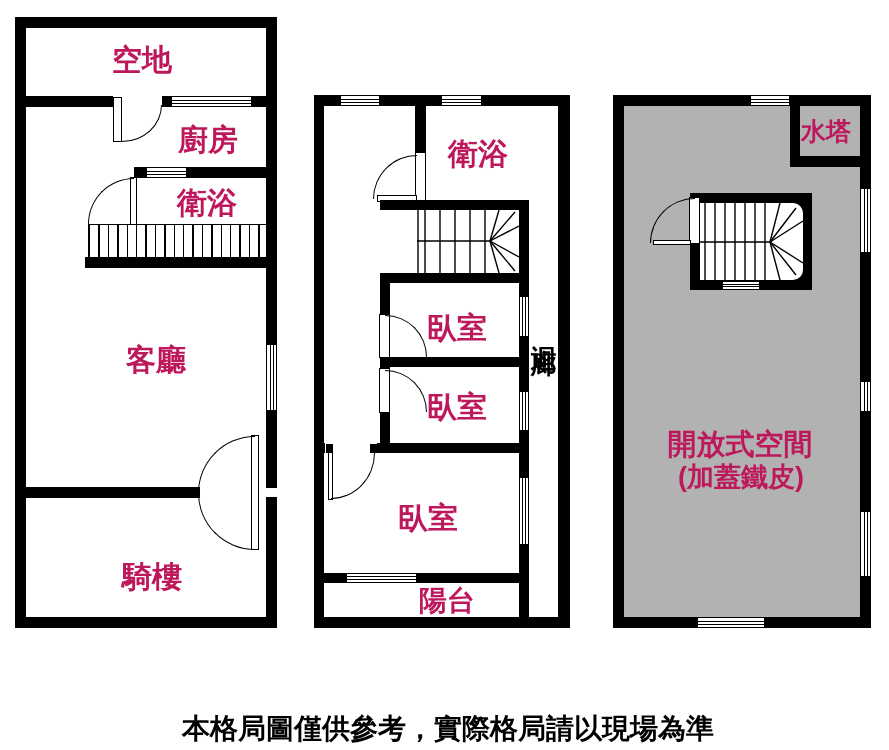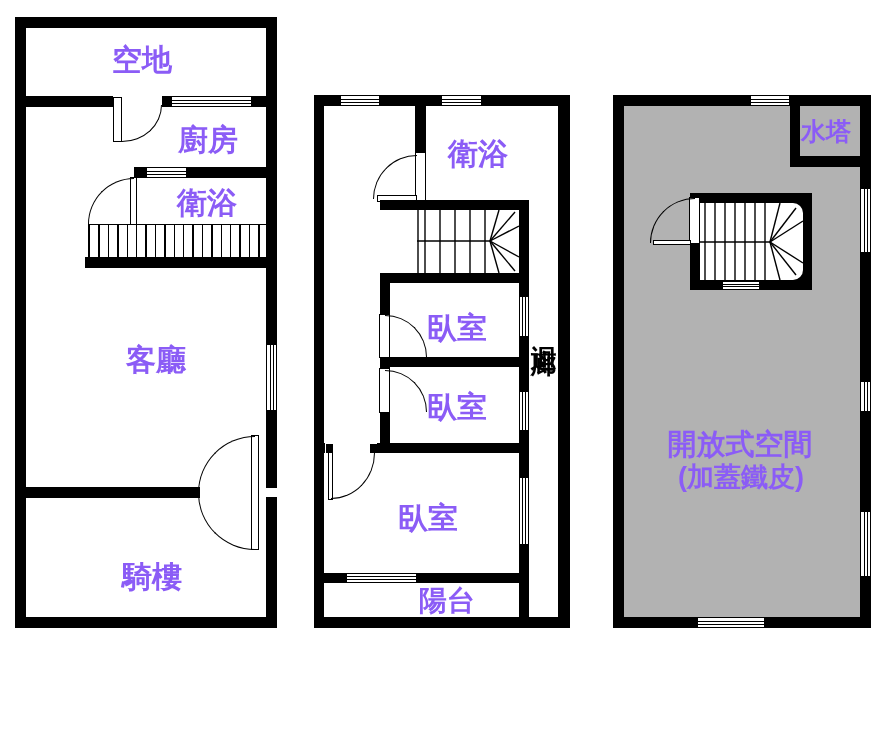--- a/index.html
+++ b/index.html
@@ -12,21 +12,21 @@
   .win-h::before{left:0;right:0;height:1px;top:30%;}
   .win-h::after{left:0;right:0;height:1px;top:62%;}
   .win-v::before{top:0;bottom:0;width:1px;left:30%;}
   .win-v::after{top:0;bottom:0;width:1px;left:62%;}
   .leaf{position:absolute;background:#fff;border:1.5px solid #000;box-sizing:border-box;}
   .arc{position:absolute;box-sizing:border-box;border:0 solid #000;}
   .arc-tl{border-bottom:1.6px solid #000;border-right:1.6px solid #000;border-radius:0 0 100% 0;}
   .arc-bl{border-top:1.6px solid #000;border-right:1.6px solid #000;border-radius:0 100% 0 0;}
   .arc-br{border-top:1.6px solid #000;border-left:1.6px solid #000;border-radius:100% 0 0 0;}
   .arc-semi-l{border:1.6px solid #000;border-right:none;border-radius:57px 0 0 57px;}
-  .lbl{position:absolute;transform:translate(-50%,-50%);font-weight:bold;color:#8b5cf6;
+  .lbl{position:absolute;transform:translate(-50%,-50%);font-weight:bold;color:#be185d;
        font-size:30px;white-space:nowrap;line-height:1;}
   .lbl-v{position:absolute;transform:translate(-50%,0);font-weight:bold;color:#000;
        font-size:26px;writing-mode:vertical-rl;letter-spacing:4px;line-height:1;}
   .sm{font-size:25px;}
   .stairs1f{position:absolute;left:88px;top:224px;width:178px;height:33px;
        border-top:1.5px solid #000;border-left:1.5px solid #000;box-sizing:border-box;
        background:repeating-linear-gradient(90deg,#000 0 1.5px,transparent 1.5px 9.4px);}
   .gray{position:absolute;background:#b2b2b2;}
   .stairbox-inner{position:absolute;background:#fff;border-radius:0 10px 10px 0;}
   svg{display:block;}
@@ -168,14 +168,15 @@
   </div>
   <div class="win win-h" style="left:722px;top:281px;width:38px;height:9px;"></div>
   <div class="leaf" style="left:689px;top:197px;width:11px;height:47px;"></div>
   <div class="leaf" style="left:653px;top:240px;width:38px;height:5px;"></div>
   <div class="arc arc-br" style="left:650px;top:198px;width:45px;height:45px;"></div>
 
   <div class="lbl sm" style="left:826px;top:131px;">水塔</div>
   <div class="lbl" style="left:741px;top:477px;font-size:27px;">(加蓋鐵皮)</div>
   <div class="lbl" style="left:740px;top:444px;font-size:29px;">開放式空間</div>
 
+  <div class="disclaimer" style="left:448px;top:729px;">本格局圖僅供參考，實際格局請以現場為準</div>
 
 </div>
 
 </body></html>

